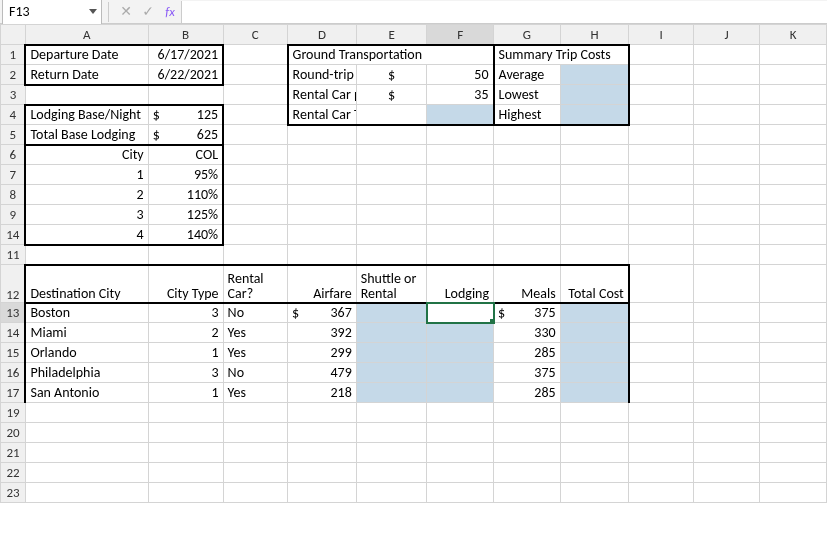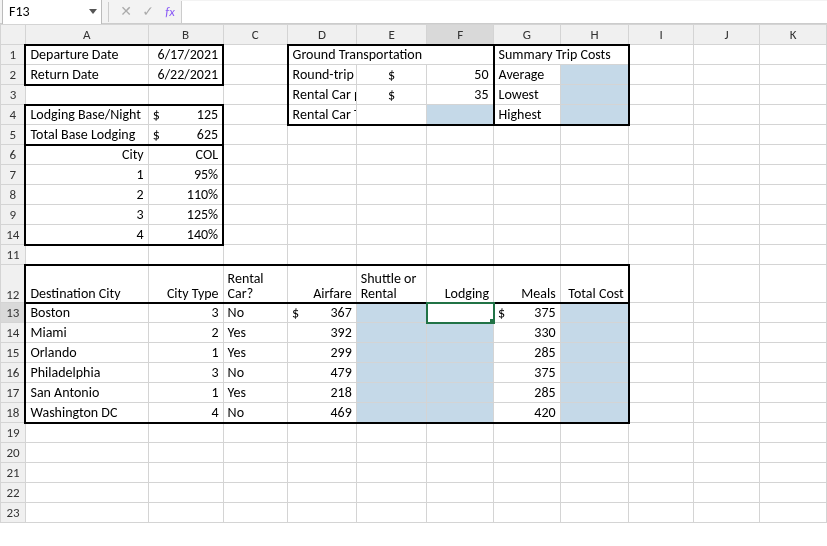--- a/index.html
+++ b/index.html
@@ -416,34 +416,20 @@
   <td class="tr">218</td>
   <td class="hlcell"></td>
   <td class="hlcell"></td>
   <td class="tr">285</td>
   <td class="br hlcell"></td>
   <td></td>
           <td></td>
           <td></td>
 </tr>
 
-<tr>
-  <th class="rowh">18</th>
-  <td class="bl bb">Washington DC</td>
-  <td class="bb tr">4</td>
-  <td class="bb">No</td>
-  <td class="bb tr">469</td>
-  <td class="bb hlcell"></td>
-  <td class="bb hlcell"></td>
-  <td class="bb tr">420</td>
-  <td class="br bb hlcell"></td>
-  <td></td>
-          <td></td>
-          <td></td>
-</tr>
 
 <tr>
           <th class="rowh">19</th>
           <td></td>
           <td></td>
           <td></td>
           <td></td>
           <td></td>
           <td></td>
           <td></td>

